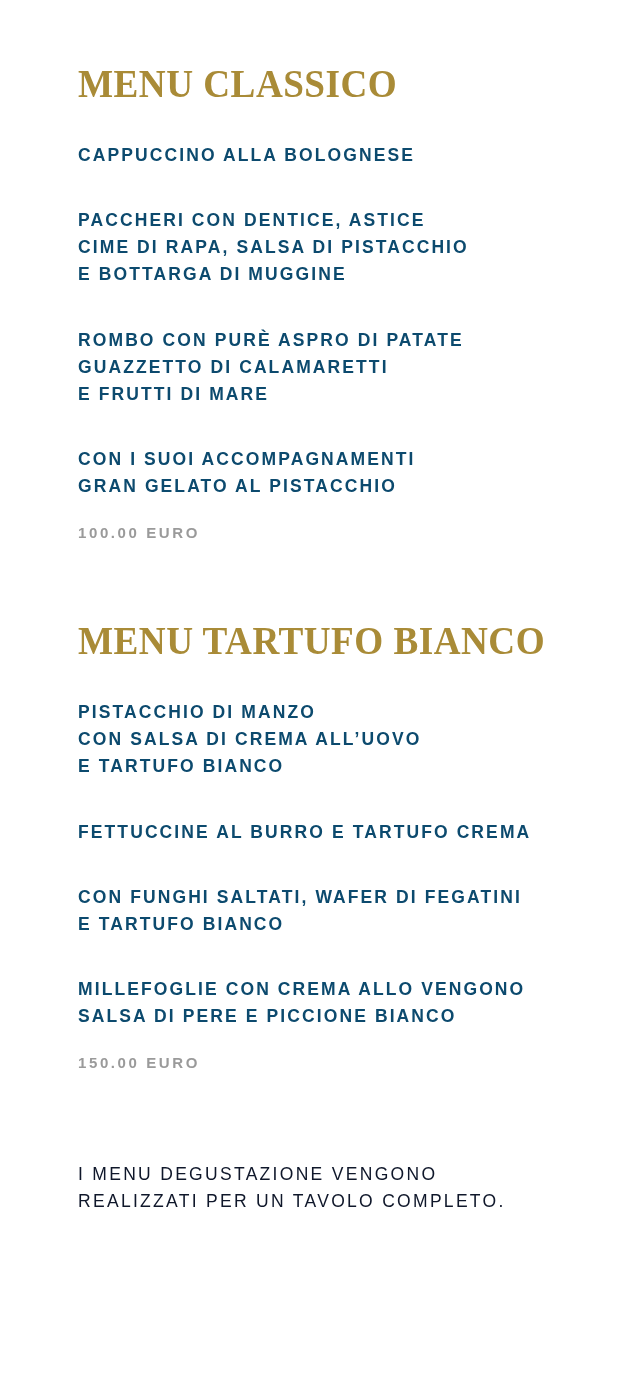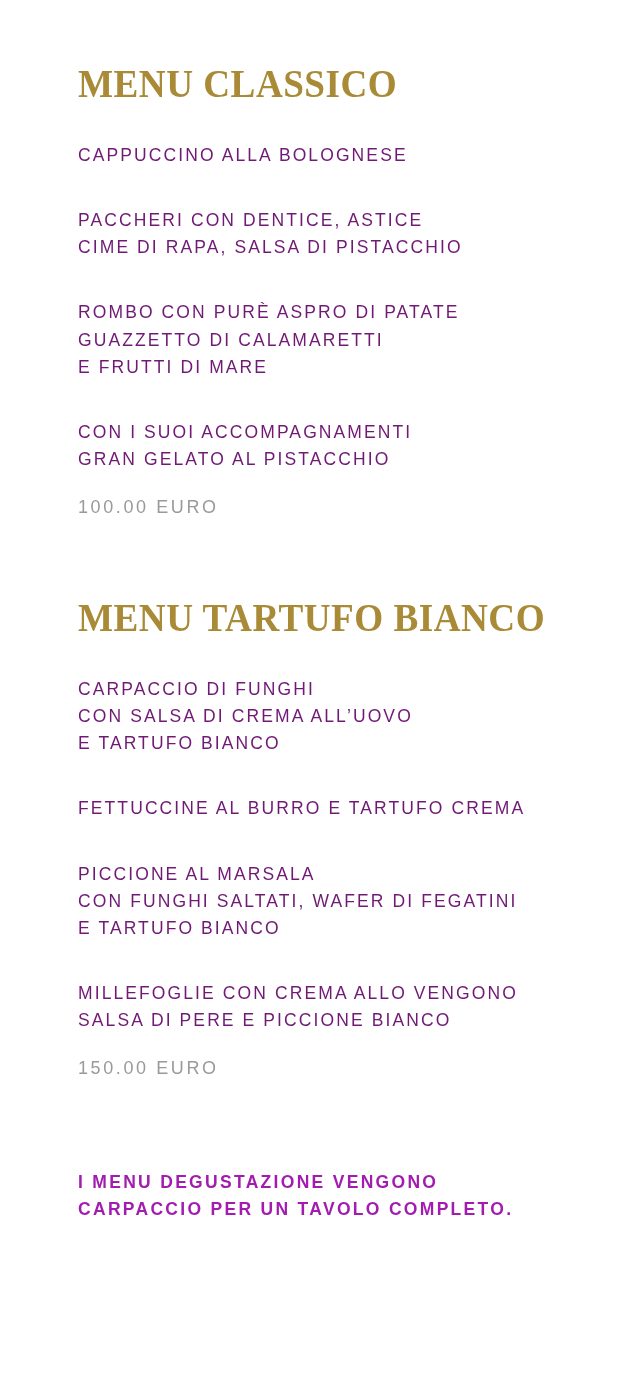--- a/index.html
+++ b/index.html
@@ -36,62 +36,63 @@
     transform-origin: left center;
     white-space: nowrap;
   }
   .course {
     margin: 0 0 38px 0;
   }
   .course-line {
     font-size: 17.5px;
     letter-spacing: 2.1px;
     line-height: 1.55;
-    color: #701a75;
-    font-weight: 400;
+    color: #0c4a6e;
+    font-weight: 700;
     white-space: nowrap;
   }
   .price {
-    font-size: 18px;
+    font-size: 15px;
     letter-spacing: 2.6px;
     color: #9a9a9a;
-    font-weight: 400;
+    font-weight: 700;
     margin: -14px 0 0 0;
     white-space: nowrap;
   }
   .block-gap {
     height: 78px;
   }
   .footer-note {
     margin-top: 90px;
   }
   .footer-line {
     font-size: 17.5px;
     letter-spacing: 2.3px;
     line-height: 1.55;
-    color: #a21caf;
-    font-weight: 700;
+    color: #0f172a;
+    font-weight: 400;
     white-space: nowrap;
   }
 </style>
 </head>
 <body>
 
 <div class="page">
 
   <section class="menu-block">
     <h1 class="menu-title">MENU CLASSICO</h1>
 
     <div class="course">
       <div class="course-line">CAPPUCCINO ALLA BOLOGNESE</div>
     </div>
 
     <div class="course">
       <div class="course-line">PACCHERI CON DENTICE, ASTICE</div>
       <div class="course-line">CIME DI RAPA, SALSA DI PISTACCHIO</div>
+      <div class="course-line">E BOTTARGA DI MUGGINE</div>
     </div>
 
     <div class="course">
       <div class="course-line">ROMBO CON PURÈ ASPRO DI PATATE</div>
       <div class="course-line">GUAZZETTO DI CALAMARETTI</div>
       <div class="course-line">E FRUTTI DI MARE</div>
     </div>
 
     <div class="course">
       <div class="course-line">CON I SUOI ACCOMPAGNAMENTI</div>
@@ -100,41 +101,40 @@
 
     <div class="price">100.00 EURO</div>
   </section>
 
   <div class="block-gap"></div>
 
   <section class="menu-block">
     <h1 class="menu-title">MENU TARTUFO BIANCO</h1>
 
     <div class="course">
-      <div class="course-line">CARPACCIO DI FUNGHI</div>
+      <div class="course-line">PISTACCHIO DI MANZO</div>
       <div class="course-line">CON SALSA DI CREMA ALL’UOVO</div>
       <div class="course-line">E TARTUFO BIANCO</div>
     </div>
 
     <div class="course">
       <div class="course-line">FETTUCCINE AL BURRO E TARTUFO CREMA</div>
     </div>
 
     <div class="course">
-      <div class="course-line">PICCIONE AL MARSALA</div>
       <div class="course-line">CON FUNGHI SALTATI, WAFER DI FEGATINI</div>
       <div class="course-line">E TARTUFO BIANCO</div>
     </div>
 
     <div class="course">
       <div class="course-line">MILLEFOGLIE CON CREMA ALLO VENGONO</div>
       <div class="course-line">SALSA DI PERE E PICCIONE BIANCO</div>
     </div>
 
     <div class="price">150.00 EURO</div>
   </section>
 
   <section class="footer-note">
     <div class="footer-line">I MENU DEGUSTAZIONE VENGONO</div>
-    <div class="footer-line">CARPACCIO PER UN TAVOLO COMPLETO.</div>
+    <div class="footer-line">REALIZZATI PER UN TAVOLO COMPLETO.</div>
   </section>
 
 </div>
 
 </body></html>

